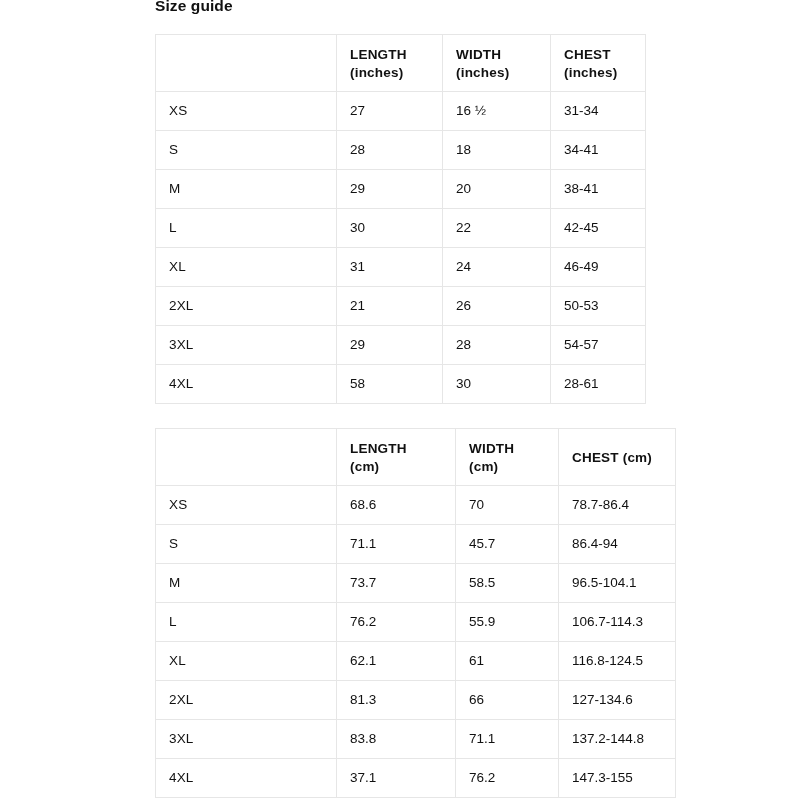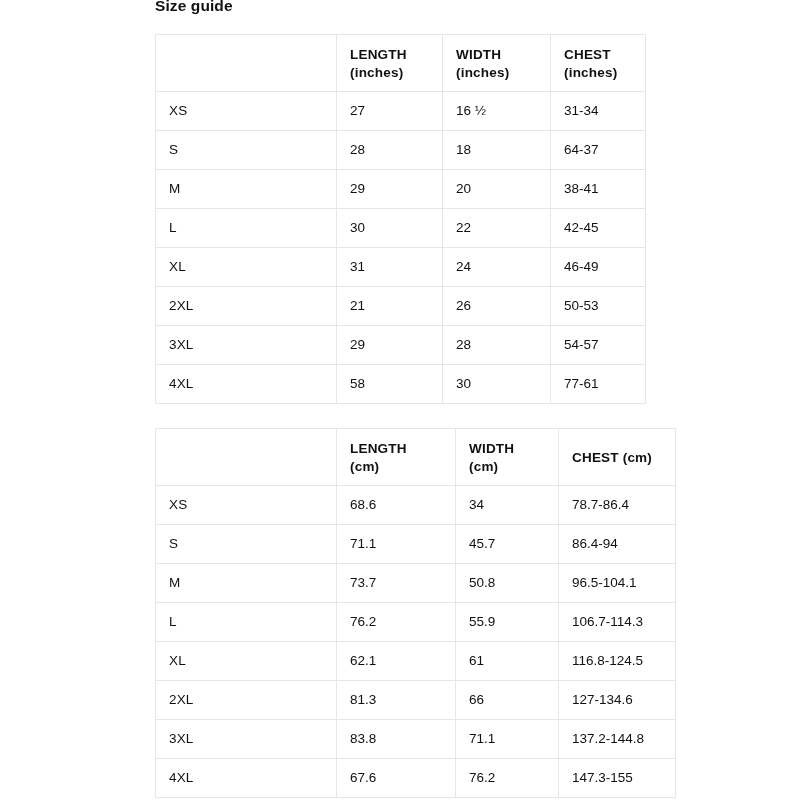--- a/index.html
+++ b/index.html
@@ -145,21 +145,21 @@
       <tr>
         <td class="size-label">XS</td>
         <td>27</td>
         <td>16 ½</td>
         <td>31-34</td>
       </tr>
       <tr>
         <td class="size-label">S</td>
         <td>28</td>
         <td>18</td>
-        <td>64-37</td>
+        <td>34-41</td>
       </tr>
       <tr>
         <td class="size-label">M</td>
         <td>29</td>
         <td>20</td>
         <td>38-41</td>
       </tr>
       <tr>
         <td class="size-label">L</td>
         <td>30</td>
@@ -181,21 +181,21 @@
       <tr>
         <td class="size-label">3XL</td>
         <td>29</td>
         <td>28</td>
         <td>54-57</td>
       </tr>
       <tr>
         <td class="size-label">4XL</td>
         <td>58</td>
         <td>30</td>
-        <td>77-61</td>
+        <td>28-61</td>
       </tr>
     </tbody>
   </table>
 
   <table class="size-table cm">
     <colgroup>
       <col class="c0">
         <col class="c1">
         <col class="c2">
         <col class="c3">
@@ -217,33 +217,33 @@
         <th>
           <span class="hdr-line">CHEST (cm)</span>
           <span class="hdr-line"></span>
         </th>
       </tr>
     </thead>
     <tbody>
       <tr>
         <td class="size-label">XS</td>
         <td>68.6</td>
-        <td>34</td>
+        <td>70</td>
         <td>78.7-86.4</td>
       </tr>
       <tr>
         <td class="size-label">S</td>
         <td>71.1</td>
         <td>45.7</td>
         <td>86.4-94</td>
       </tr>
       <tr>
         <td class="size-label">M</td>
         <td>73.7</td>
-        <td>50.8</td>
+        <td>58.5</td>
         <td>96.5-104.1</td>
       </tr>
       <tr>
         <td class="size-label">L</td>
         <td>76.2</td>
         <td>55.9</td>
         <td>106.7-114.3</td>
       </tr>
       <tr>
         <td class="size-label">XL</td>
@@ -258,20 +258,20 @@
         <td>127-134.6</td>
       </tr>
       <tr>
         <td class="size-label">3XL</td>
         <td>83.8</td>
         <td>71.1</td>
         <td>137.2-144.8</td>
       </tr>
       <tr>
         <td class="size-label">4XL</td>
-        <td>67.6</td>
+        <td>37.1</td>
         <td>76.2</td>
         <td>147.3-155</td>
       </tr>
     </tbody>
   </table>
 
 </div>
 
 </body></html>

